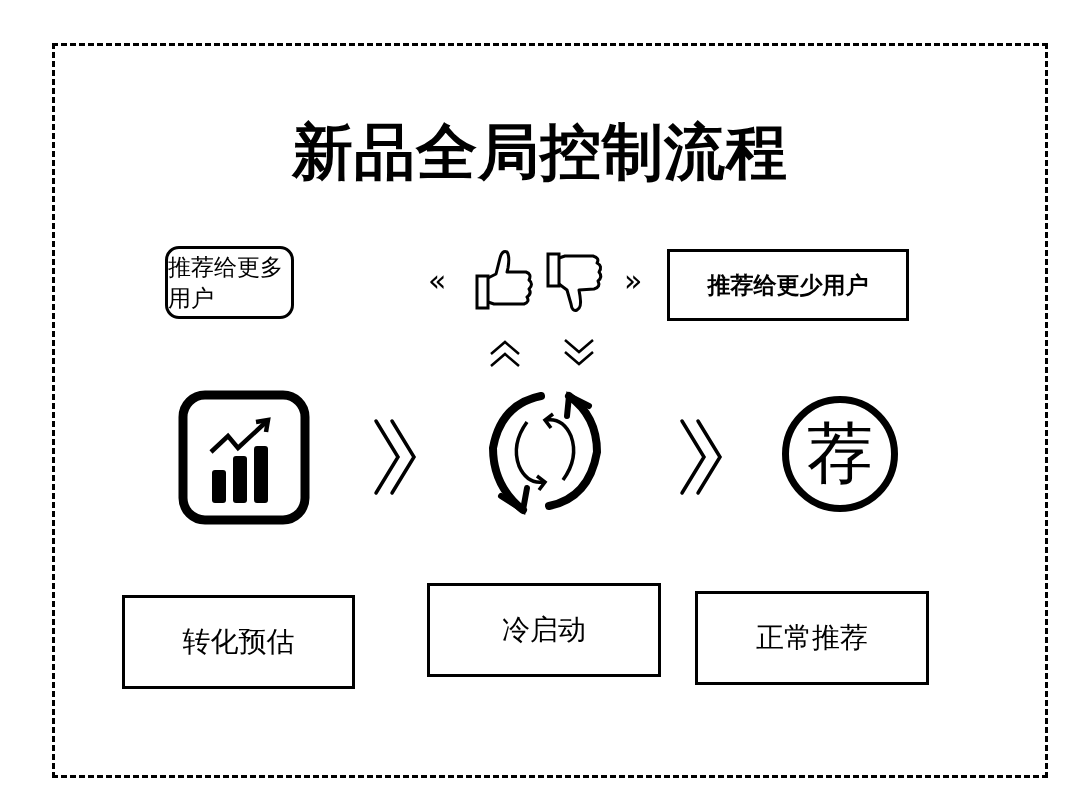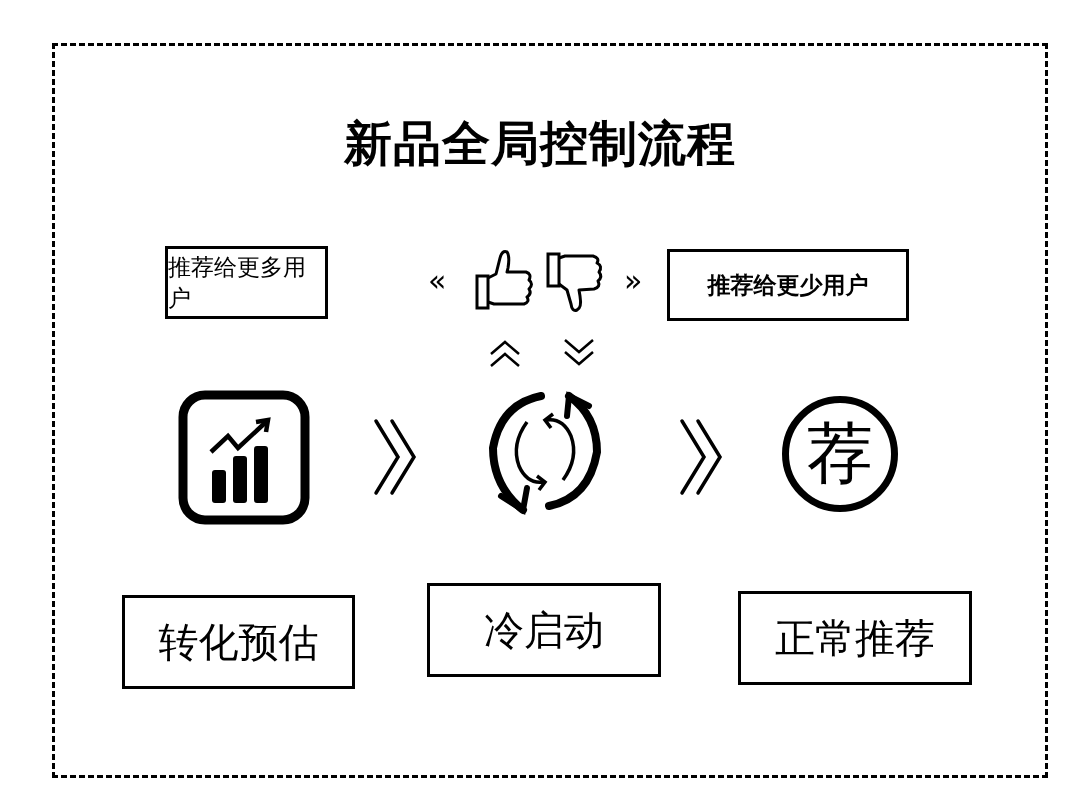--- a/index.html
+++ b/index.html
@@ -1,36 +1,36 @@
 <!DOCTYPE html>
 <html><head>
 <meta charset="utf-8">
 <style>
   html, body { margin: 0; padding: 0; background: #ffffff; }
   body { width: 1080px; height: 808px; position: relative; overflow: hidden;
          font-family: "DejaVu Sans", "Liberation Sans", sans-serif; color: #000; }
   .frame { position: absolute; left: 52px; top: 43px; width: 996px; height: 735px;
            border: 3px dashed #000; box-sizing: border-box; }
   .title { position: absolute; left: 0; width: 1080px; top: 112px; text-align: center;
-           font-size: 48px; font-weight: bold; letter-spacing: 1px; }
+           font-size: 61px; font-weight: bold; letter-spacing: 1px; }
   .box { position: absolute; border: 3px solid #000; box-sizing: border-box;
          display: flex; align-items: center; justify-content: center; background: #fff; }
   .box.small { font-size: 23px; }
-  .box.big { font-size: 40px; }
+  .box.big { font-size: 28px; }
   .glyph { position: absolute; font-size: 30px; line-height: 1; }
   svg { position: absolute; overflow: visible; }
 </style>
 </head>
 <body>
 
 <div class="frame"></div>
 
 <div class="title">新品全局控制流程</div>
 
-<div class="box small" style="left:165px; top:246px; width:163px; height:73px;">
+<div class="box small" style="left:165px; top:246px; width:129px; height:73px;border-radius:14px;">
   <span>推荐给更多用户</span>
 </div>
 
 <div class="glyph" style="left:428px; top:266px;">«</div>
 
 <svg style="left:474px; top:246px;" width="66" height="66" viewBox="0 0 66 66">
   <rect x="3" y="30" width="11" height="32" fill="none" stroke="#000" stroke-width="3"></rect>
   <path d="M14 32 L22 28 L26 12 Q28 4 33 6 Q36 10 34 22 L33 26 L52 26 Q58 28 55 34 Q60 38 55 43 Q58 48 53 51 Q56 56 50 58 L20 58 L14 56" fill="none" stroke="#000" stroke-width="3" stroke-linejoin="round"></path>
 </svg>
 
@@ -88,15 +88,15 @@
 <div style="position:absolute; left:782px; top:396px; width:116px; height:116px; border:7px solid #000; border-radius:50%; box-sizing:border-box; display:flex; align-items:center; justify-content:center;">
   <span style="font-size:66px; line-height:1;">荐</span>
 </div>
 
 <div class="box big" style="left:122px; top:595px; width:233px; height:94px;">
   <span>转化预估</span>
 </div>
 <div class="box big" style="left:427px; top:583px; width:234px; height:94px;">
   <span>冷启动</span>
 </div>
-<div class="box big" style="left:738px; top:591px; width:234px; height:94px;">
+<div class="box big" style="left:695px; top:591px; width:234px; height:94px;">
   <span>正常推荐</span>
 </div>
 
 </body></html>

